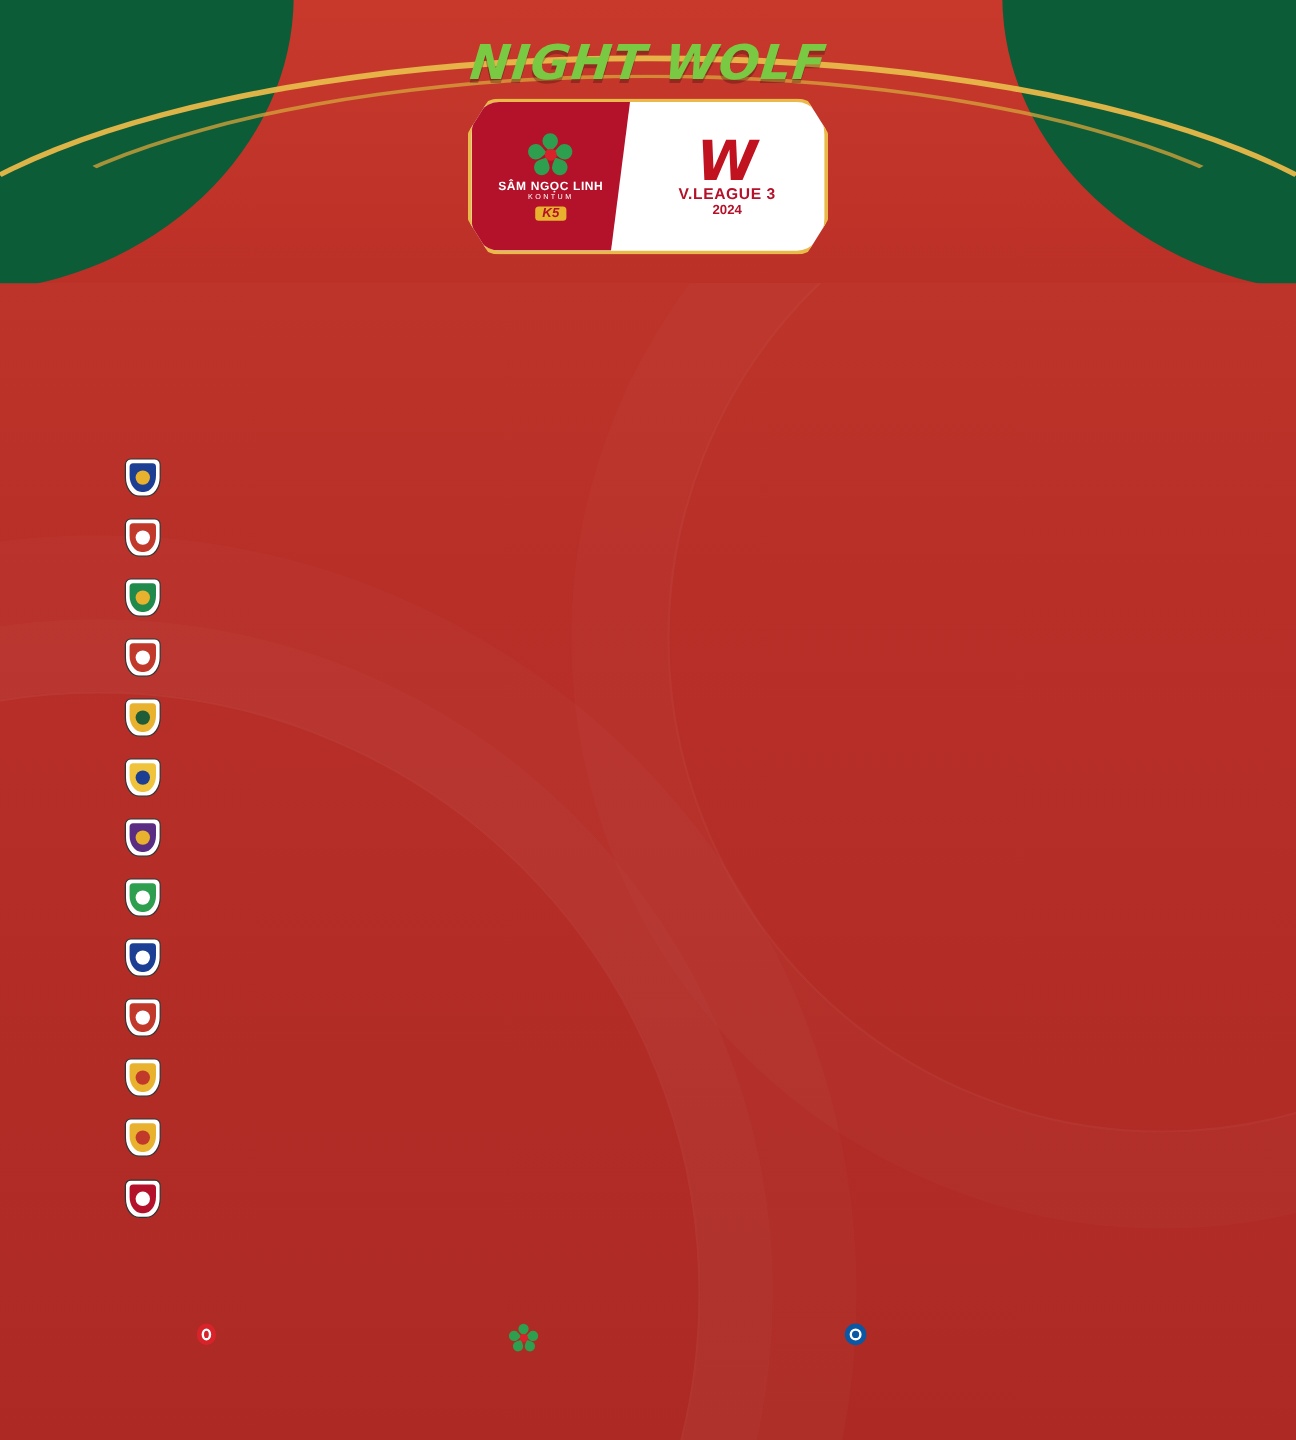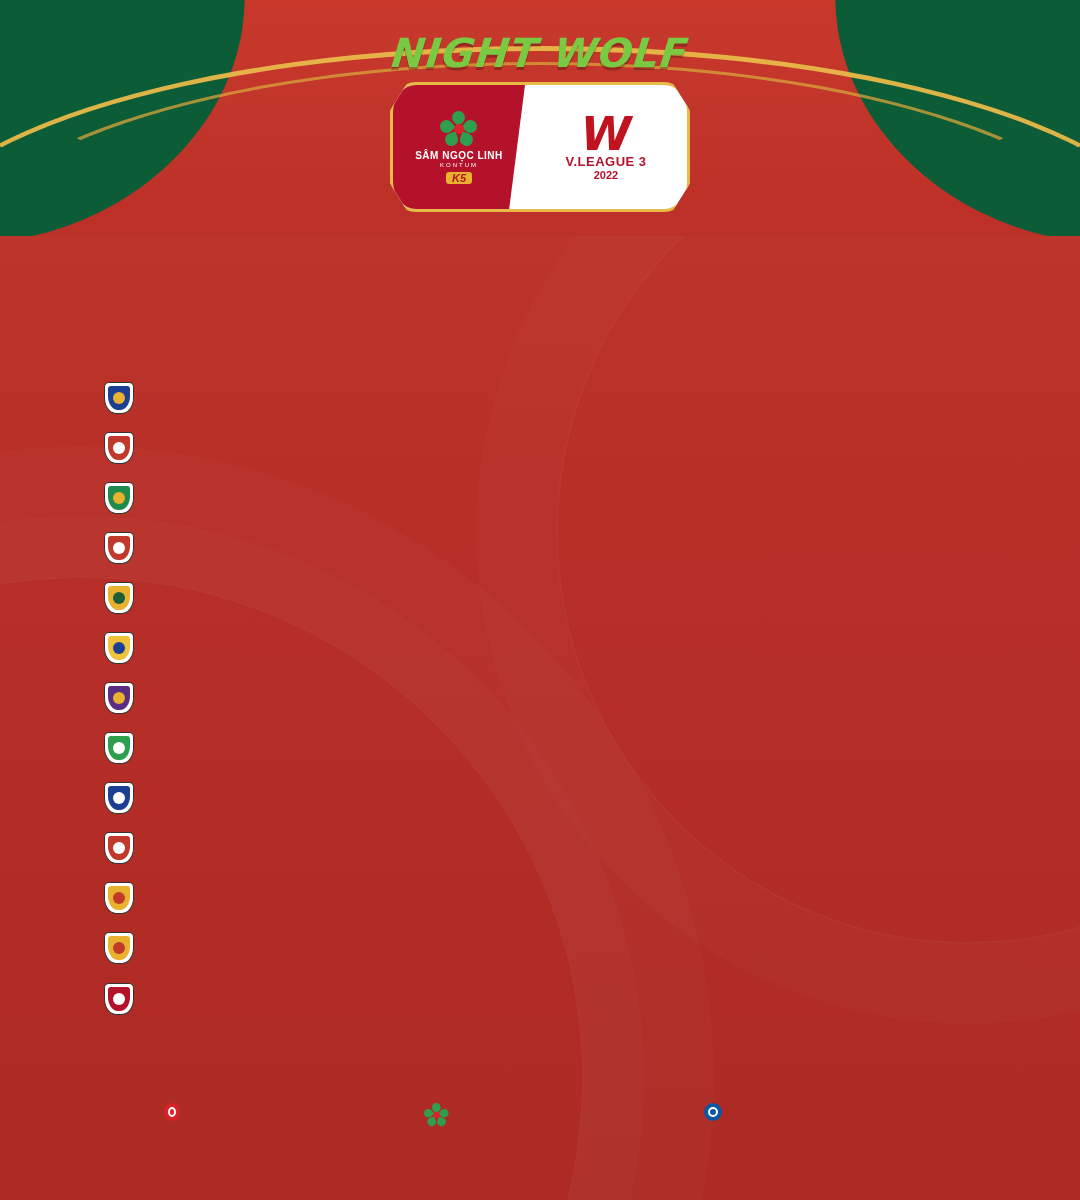--- a/index.html
+++ b/index.html
@@ -344,21 +344,21 @@
             <i></i>
             <b></b>
         </div>
         <div class="em-text1">SÂM NGỌC LINH</div>
         <div class="em-text2">KONTUM</div>
         <div class="em-k5">K5</div>
       </div>
       <div class="emblem-right">
         <div class="vl-w">W</div>
         <div class="vl-sub">V.LEAGUE 3</div>
-        <div class="vl-year">2022</div>
+        <div class="vl-year">2024</div>
       </div>
     </div>
   </div>
 </div>
 
 <div class="section-title">BẢNG XẾP HẠNG SAU VÒNG 22</div>
 
 <div class="table-wrap">
   <table>
     <colgroup>

